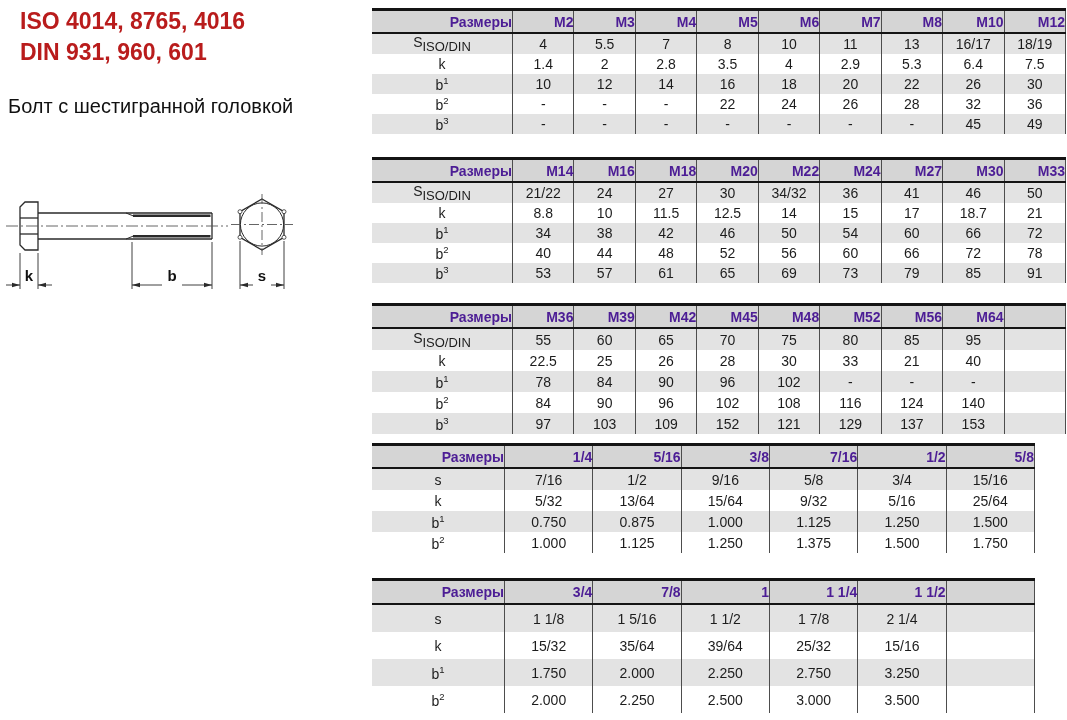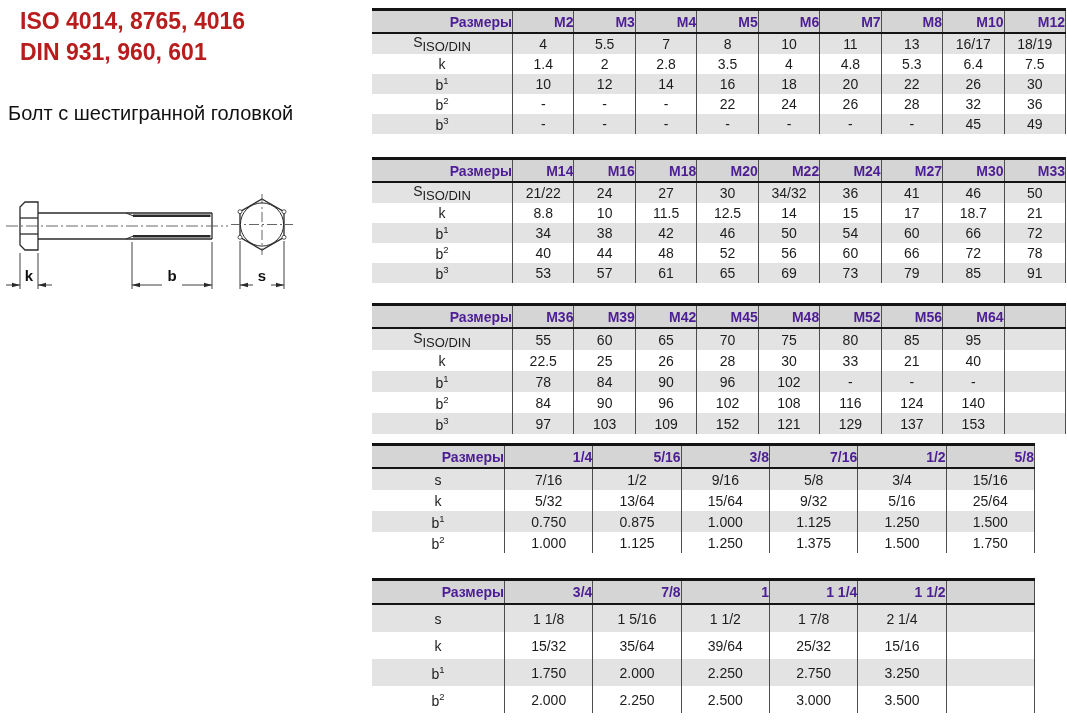--- a/index.html
+++ b/index.html
@@ -4,21 +4,21 @@
 <style>
   html,body{margin:0;padding:0;}
   body{
     width:1067px;height:720px;position:relative;overflow:hidden;
     background:#ffffff;color:#1a1a1a;
     font-family:"Liberation Sans",sans-serif;
   }
   
   .left-panel{position:absolute;left:0;top:0;width:372px;height:720px;}
   .title{position:absolute;left:20px;top:6px;font-size:23px;font-weight:700;line-height:31px;color:#b91c1c;}
-  .subtitle{position:absolute;left:8px;top:92px;font-size:20px;line-height:29px;color:#111;margin-top:7px;}
+  .subtitle{position:absolute;left:8px;top:92px;font-size:20px;line-height:29px;color:#111;}
   .notes{position:absolute;left:18px;top:316px;font-size:17px;line-height:25px;color:#111;}
   .note sup{font-size:11px;}
   .note .note-text{margin-left:5px;}
   .drawing{position:absolute;left:0;top:185px;}
   .drawing text{font-family:"Liberation Sans",sans-serif;font-weight:700;font-size:15px;fill:#111;}
   
   .tables-area{position:absolute;left:372px;top:0;width:695px;height:720px;}
   .tw{position:absolute;left:0;}
   #t1{top:8px;width:694px;}
   #t2{top:157px;width:694px;}
@@ -158,21 +158,21 @@
             <td>16/17</td>
             <td>18/19</td>
           </tr>
           <tr>
             <td>k</td>
             <td>1.4</td>
             <td>2</td>
             <td>2.8</td>
             <td>3.5</td>
             <td>4</td>
-            <td>4.8</td>
+            <td>2.9</td>
             <td>5.3</td>
             <td>6.4</td>
             <td>7.5</td>
           </tr>
           <tr>
             <td>b<sup>1</sup></td>
             <td>10</td>
             <td>12</td>
             <td>14</td>
             <td>16</td>

